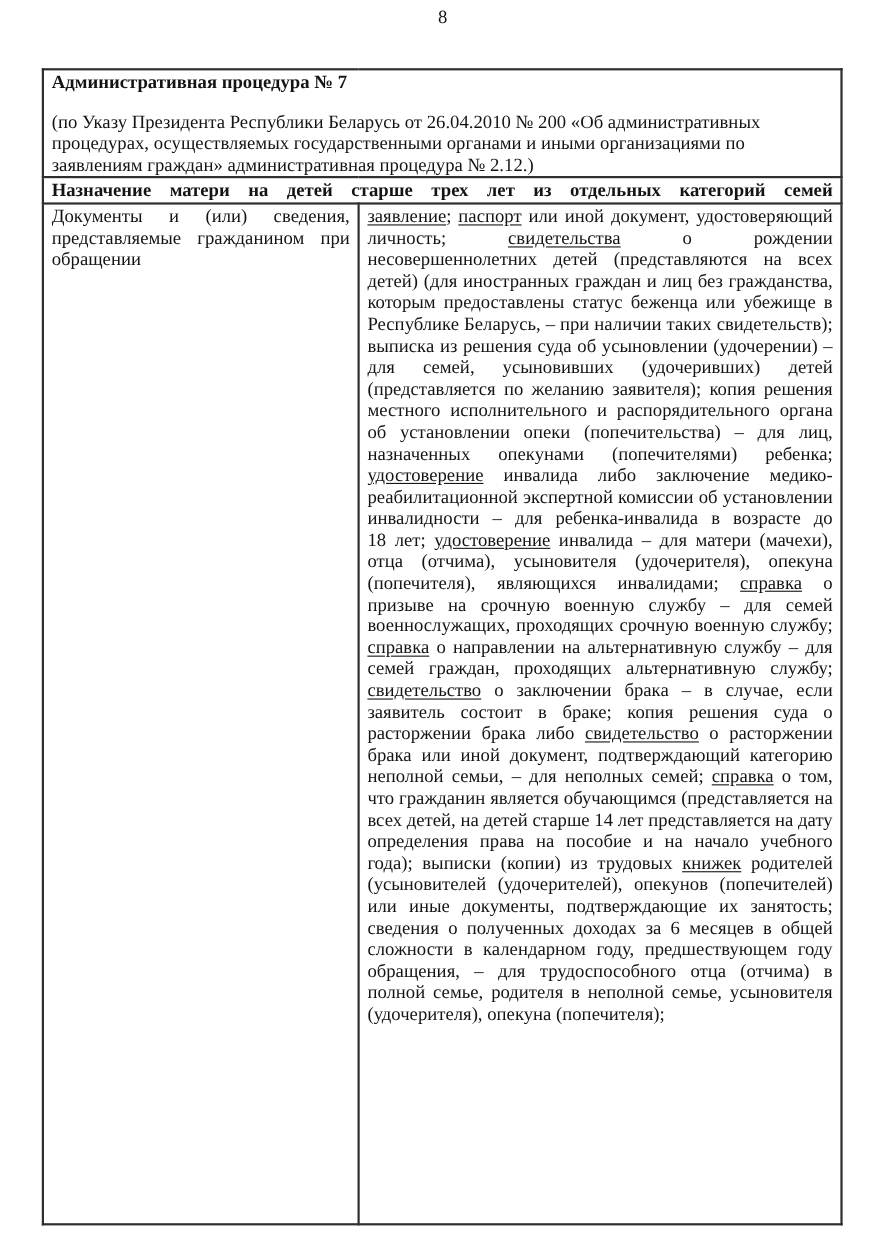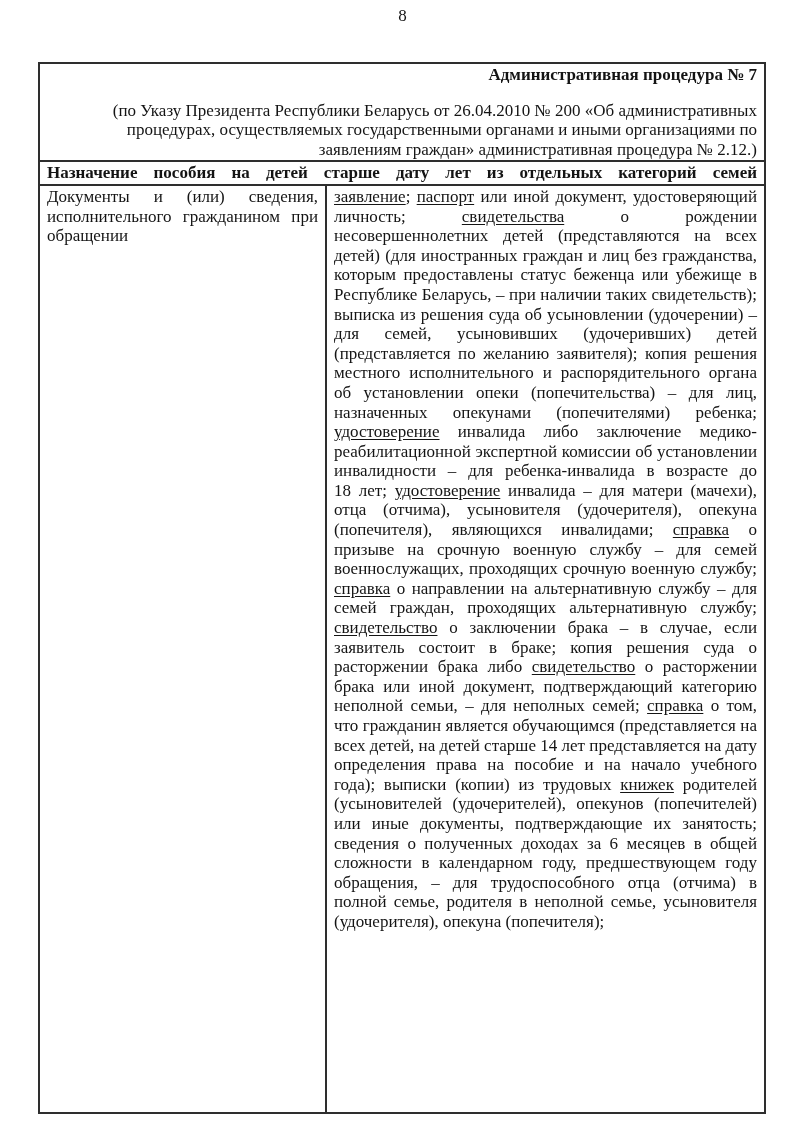--- a/index.html
+++ b/index.html
@@ -27,21 +27,21 @@
     top: 62px;
     width: 728px;
     border-collapse: collapse;
     table-layout: fixed;
   }
   .proc-table td {
     border: 2px solid #2e2e2e;
     vertical-align: top;
     padding: 1px 7px;
   }
-  .title-cell { text-align: right; padding: 2px 8px; }
+  .title-cell { text-align: left; padding: 2px 8px; }
   .title-heading { font-weight: bold; }
   .title-subheading { font-weight: normal; margin-top: 16px; }
   .section-cell {
     font-weight: bold;
     text-align: justify;
     text-align-last: justify;
     padding: 0 6px 1px 6px;
   }
   .label-cell { text-align: justify; }
   .content-cell { text-align: justify; height: 924px; margin-left: 33px; }
@@ -60,22 +60,22 @@
       <col>
     </colgroup>
     <tbody>
       <tr>
         <td class="title-cell" colspan="2">
           <div class="title-heading">Административная процедура №&nbsp;7</div>
           <div class="title-subheading">(по Указу Президента Республики Беларусь от 26.04.2010 №&nbsp;200 «Об административных процедурах, осуществляемых государственными органами и иными организациями по заявлениям граждан» административная процедура №&nbsp;2.12.)</div>
         </td>
       </tr>
       <tr>
-        <td class="section-cell" colspan="2">Назначение пособия на детей старше дату лет из отдельных категорий семей</td>
+        <td class="section-cell" colspan="2">Назначение матери на детей старше трех лет из отдельных категорий семей</td>
       </tr>
       <tr>
-        <td class="label-cell">Документы и (или) сведения, исполнительного гражданином при обращении</td>
+        <td class="label-cell">Документы и (или) сведения, представляемые гражданином при обращении</td>
         <td class="content-cell"><span class="u">заявление</span><span>; </span><span class="u">паспорт</span><span>&nbsp;или иной документ, удостоверяющий личность; </span><span class="u">свидетельства</span><span>&nbsp;о рождении несовершеннолетних детей (представляются на всех детей) (для иностранных граждан и лиц без гражданства, которым предоставлены статус беженца или убежище в Республике Беларусь,&nbsp;– при наличии таких свидетельств); выписка из решения суда об усыновлении (удочерении)&nbsp;– для семей, усыновивших (удочеривших) детей (представляется по желанию заявителя); копия решения местного исполнительного и распорядительного органа об установлении опеки (попечительства)&nbsp;– для лиц, назначенных опекунами (попечителями) ребенка; </span><span class="u">удостоверение</span><span>&nbsp;инвалида либо заключение медико-реабилитационной экспертной комиссии об установлении инвалидности&nbsp;– для ребенка-инвалида в возрасте до 18&nbsp;лет; </span><span class="u">удостоверение</span><span>&nbsp;инвалида&nbsp;– для матери (мачехи), отца (отчима), усыновителя (удочерителя), опекуна (попечителя), являющихся инвалидами; </span><span class="u">справка</span><span>&nbsp;о призыве на срочную военную службу&nbsp;– для семей военнослужащих, проходящих срочную военную службу; </span><span class="u">справка</span><span>&nbsp;о направлении на альтернативную службу&nbsp;– для семей граждан, проходящих альтернативную службу; </span><span class="u">свидетельство</span><span>&nbsp;о заключении брака&nbsp;– в случае, если заявитель состоит в браке; копия решения суда о расторжении брака либо&nbsp;</span><span class="u">свидетельство</span><span>&nbsp;о расторжении брака или иной документ, подтверждающий категорию неполной семьи,&nbsp;– для неполных семей; </span><span class="u">справка</span><span>&nbsp;о том, что гражданин является обучающимся (представляется на всех детей, на детей старше 14&nbsp;лет представляется на дату определения права на пособие и на начало учебного года); выписки (копии) из трудовых </span><span class="u">книжек</span><span>&nbsp;родителей (усыновителей (удочерителей), опекунов (попечителей) или иные документы, подтверждающие их занятость; сведения о полученных доходах за 6&nbsp;месяцев в общей сложности в календарном году, предшествующем году обращения,&nbsp;– для трудоспособного отца (отчима) в полной семье, родителя в неполной семье, усыновителя (удочерителя), опекуна (попечителя);</span></td>
       </tr>
     </tbody>
   </table>
 
 </div>
 
 </body></html>

